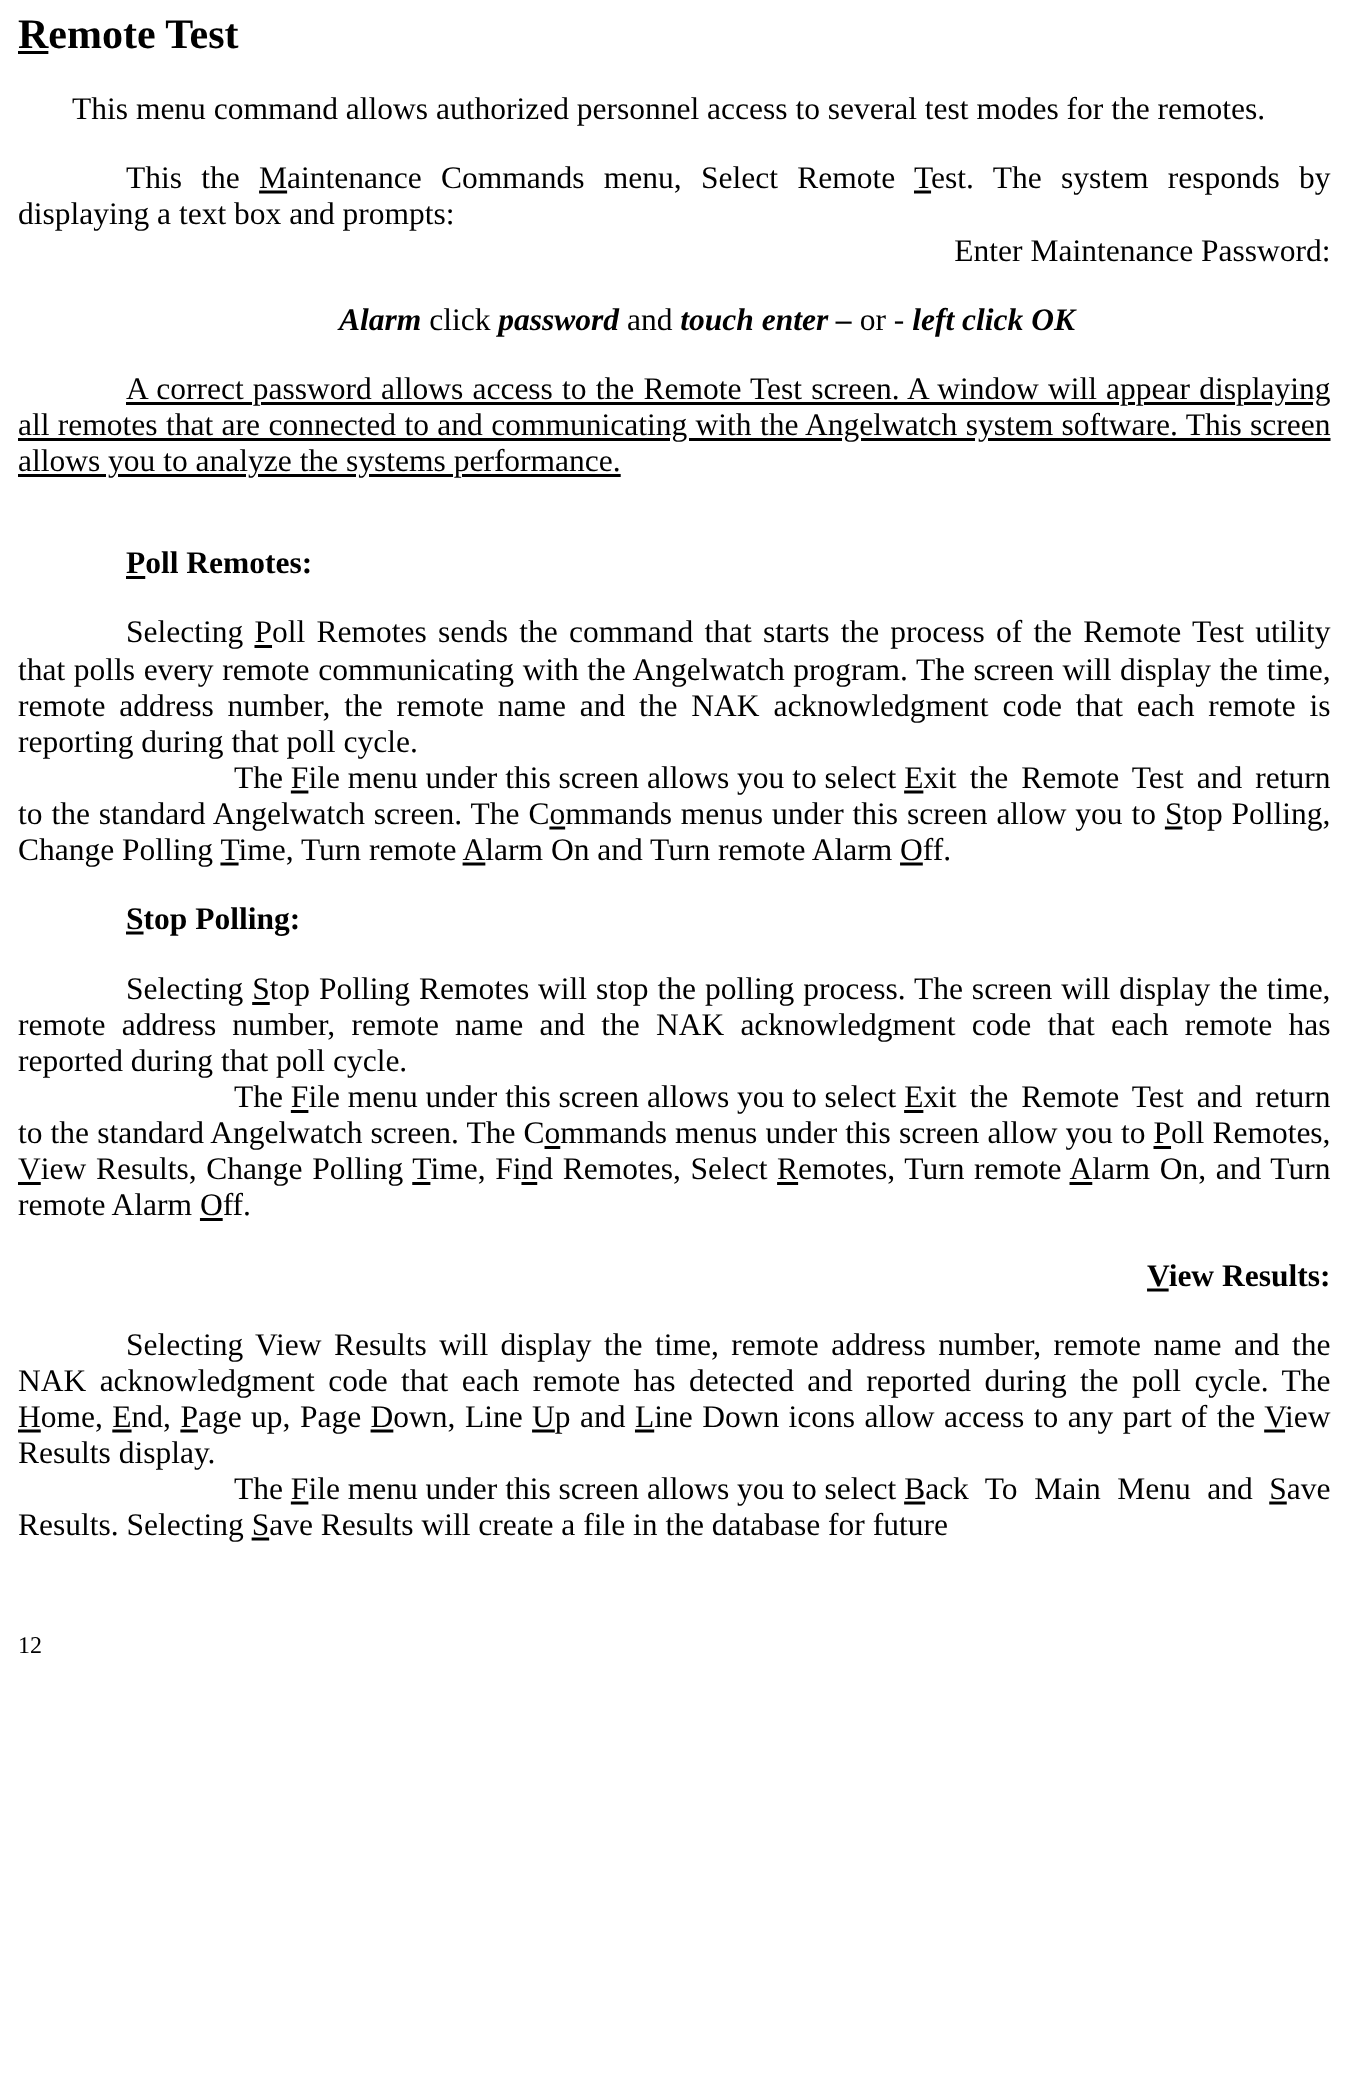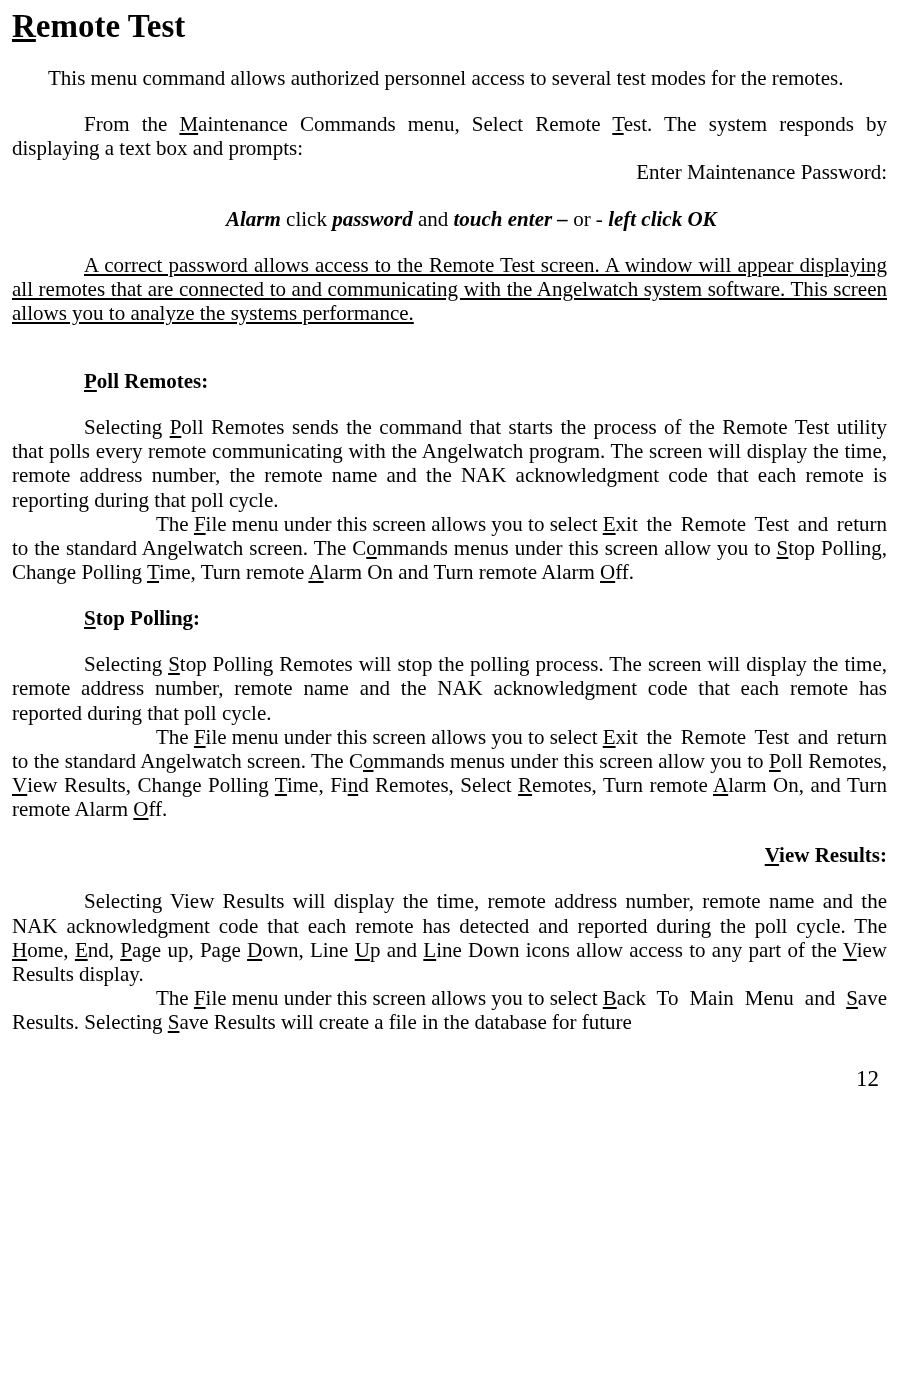--- a/index.html
+++ b/index.html
@@ -5,50 +5,50 @@
   body {
     font-family: "Times New Roman", Times, serif;
     font-size: 21px;
     line-height: 1.15;
     color: #000;
     margin: 0;
     padding: 8px 12px 20px 12px;
     width: 875px;
   }
   .title {
-    font-size: 33px;
+    font-size: 28px;
     font-weight: bold;
     margin: 0 0 20px 0;
   }
   .title .u { text-decoration: underline; }
   p { margin: 0; }
   .para-intro { text-indent: 36px; text-align: justify; margin-bottom: 22px; }
   .para-from { text-indent: 72px; text-align: justify; }
   .center-prompt { text-align: right; margin-left: 220px; margin-bottom: 22px; }
   .instr { text-align: left; margin-left: 214px; margin-bottom: 22px; }
   .instr .bi { font-weight: bold; font-style: italic; }
   .para-body { text-indent: 72px; text-align: justify; margin-bottom: 22px; }
   .para-body2 { text-indent: 72px; text-align: justify; }
   .subhead { font-weight: bold; margin: 22px 0 22px 72px; }
   .subhead-vr { font-weight: bold; margin: 22px 0 22px 78px; text-align: right; }
   .u { text-decoration: underline; }
   .file-para { text-align: justify; }
   .file-para .first { display: inline-block; text-indent: 144px; }
   .block { margin-bottom: 22px; text-align: justify; }
   .more-space { margin-bottom: 44px; text-decoration: underline; }
-  .page-num { text-align: right; font-size: 23px; margin-top: 32px; padding-right: 8px;}
+  .page-num { font-size: 16px; margin-top: 60px; padding-right: 8px;}
 </style>
 </head>
 <body>
 
 <div class="title"><span class="u">R</span><span>emote Test</span></div>
 
 <p class="para-intro">This menu command allows authorized personnel access to several test modes for the remotes.</p>
 
-<p class="para-from"><span>From the </span><span class="u">M</span><span>aintenance Commands menu, Select Remote </span><span class="u">T</span><span>est. The system responds by displaying a text box and prompts:</span></p>
+<p class="para-from"><span>This the </span><span class="u">M</span><span>aintenance Commands menu, Select Remote </span><span class="u">T</span><span>est. The system responds by displaying a text box and prompts:</span></p>
 
 <p class="center-prompt">Enter Maintenance Password:</p>
 
 <p class="instr"><span class="bi">Alarm</span><span> click </span><span class="bi">password</span><span> and </span><span class="bi">touch enter –</span><span> or -  </span><span class="bi">left click OK</span></p>
 
 <p class="para-body more-space">A correct password allows access to the Remote Test screen. A window will appear displaying all remotes that are connected to and communicating with the Angelwatch system software. This screen allows you to analyze the systems performance.</p>
 
 <p class="subhead"><span class="u">P</span><span>oll Remotes:</span></p>
 
 <div class="block">

